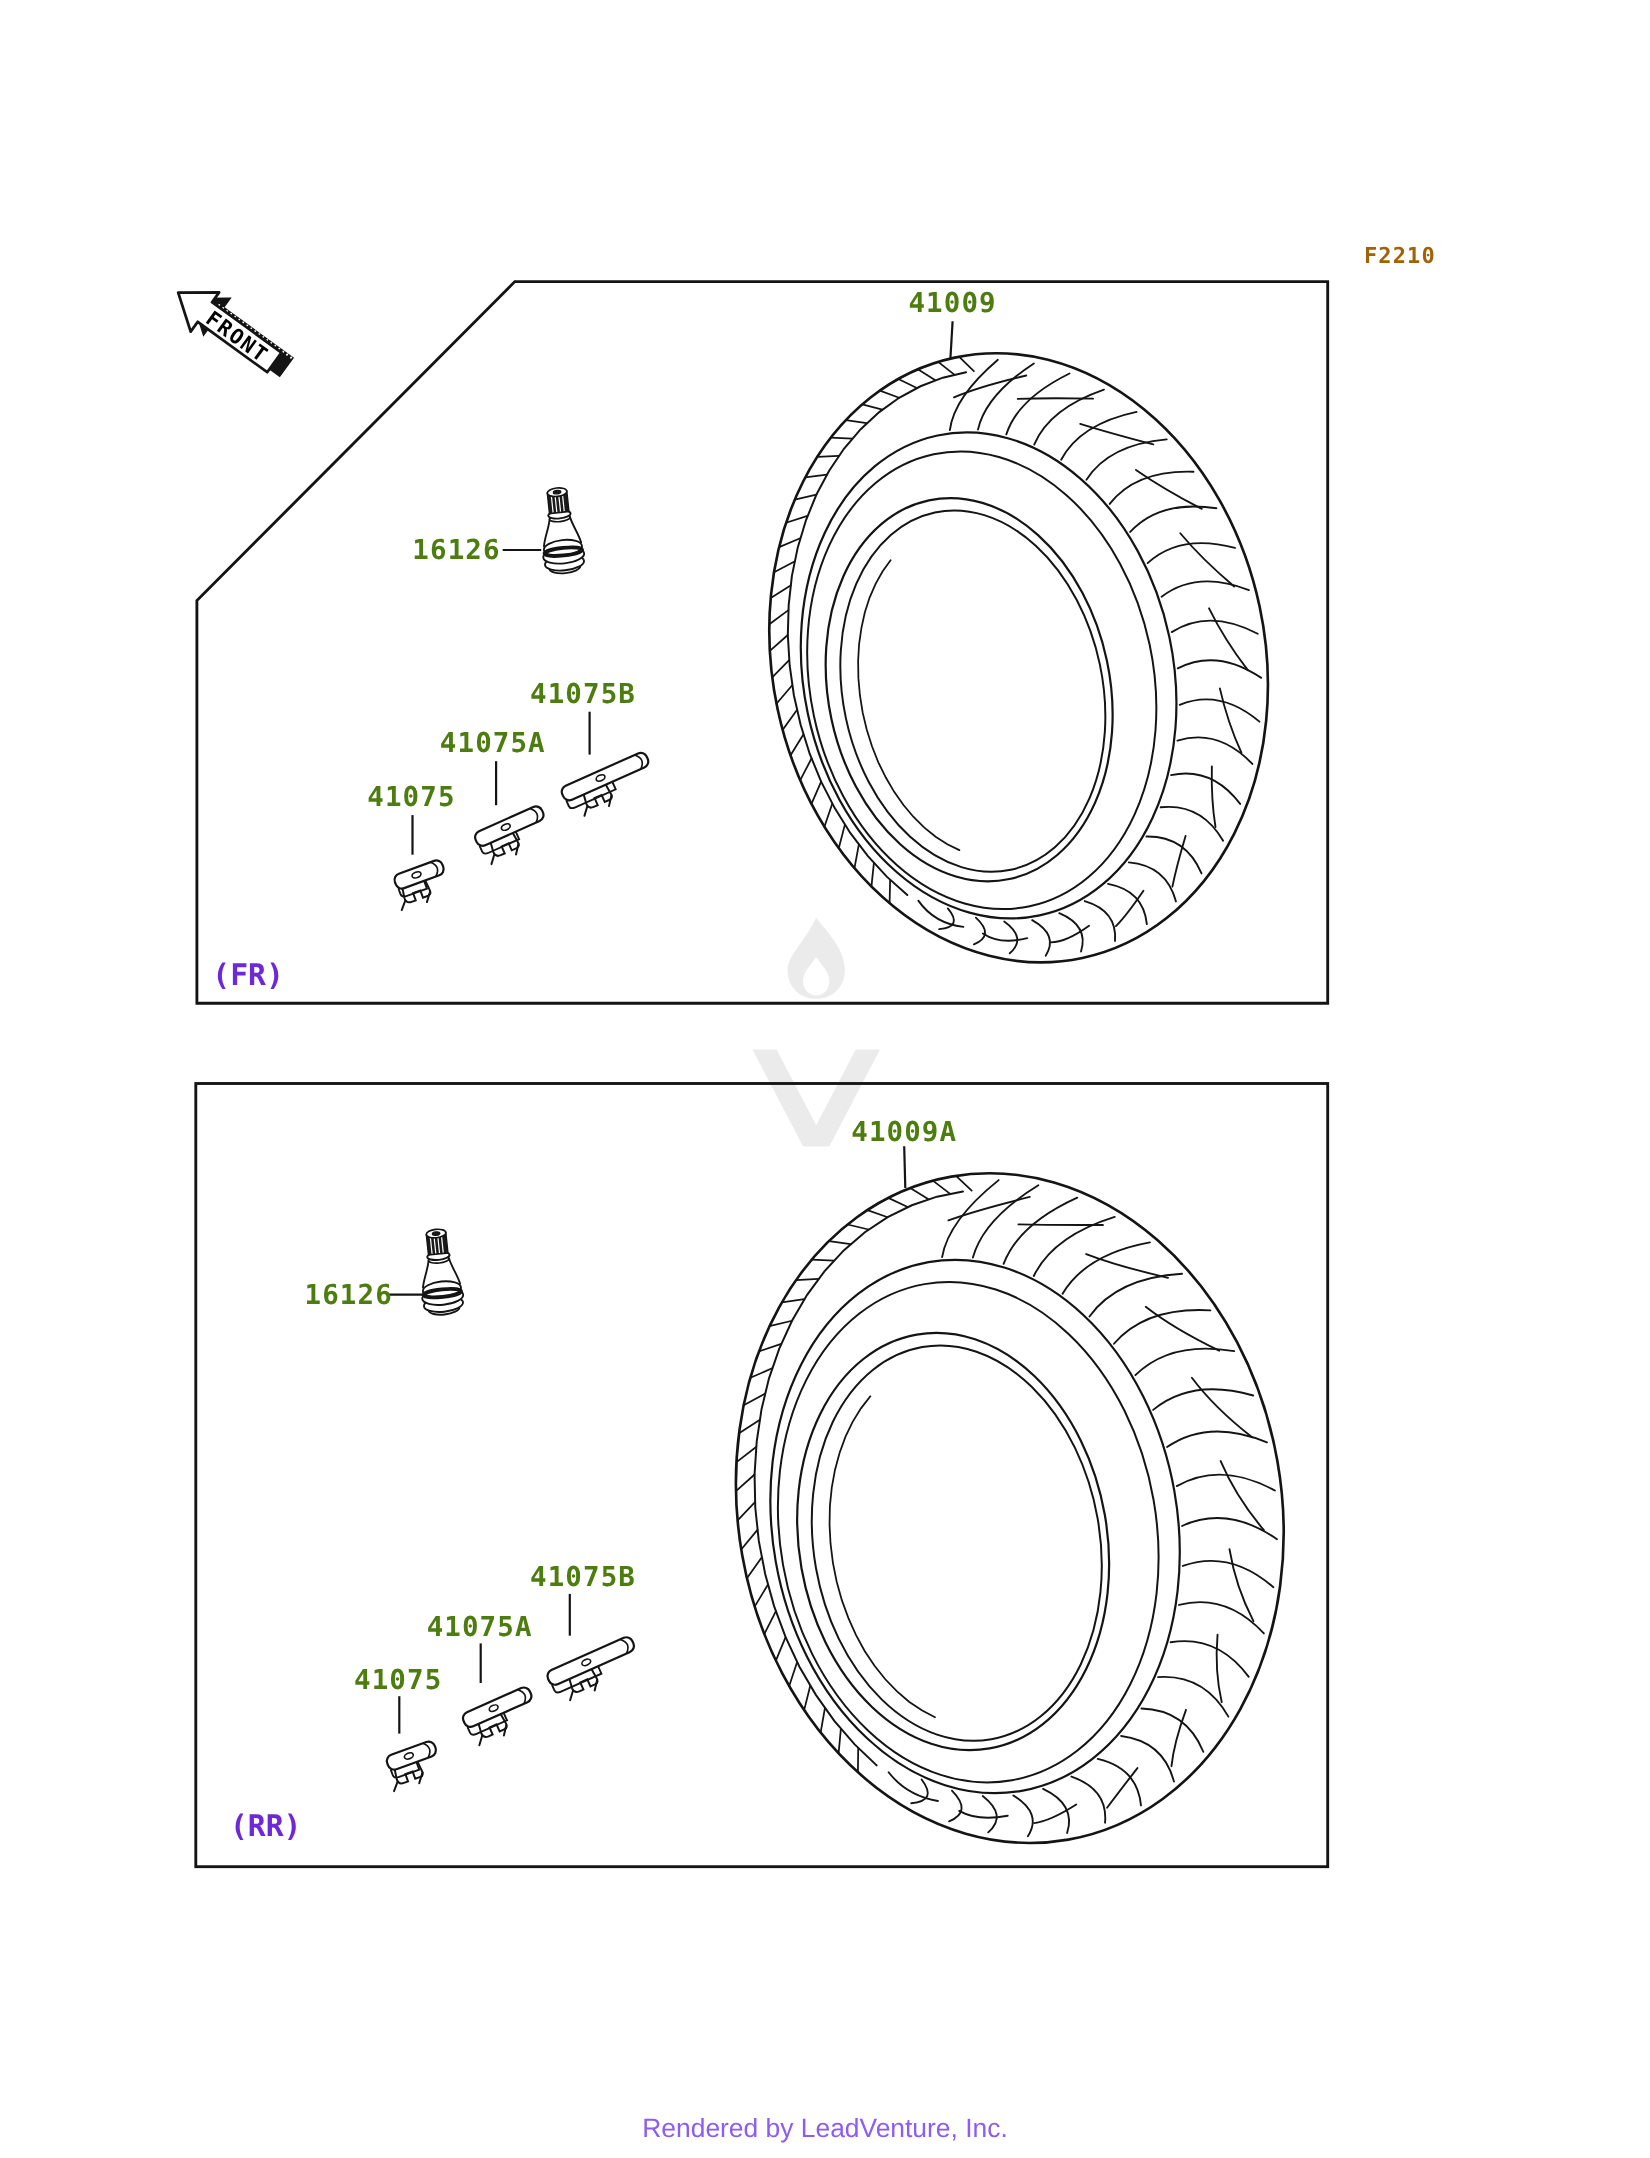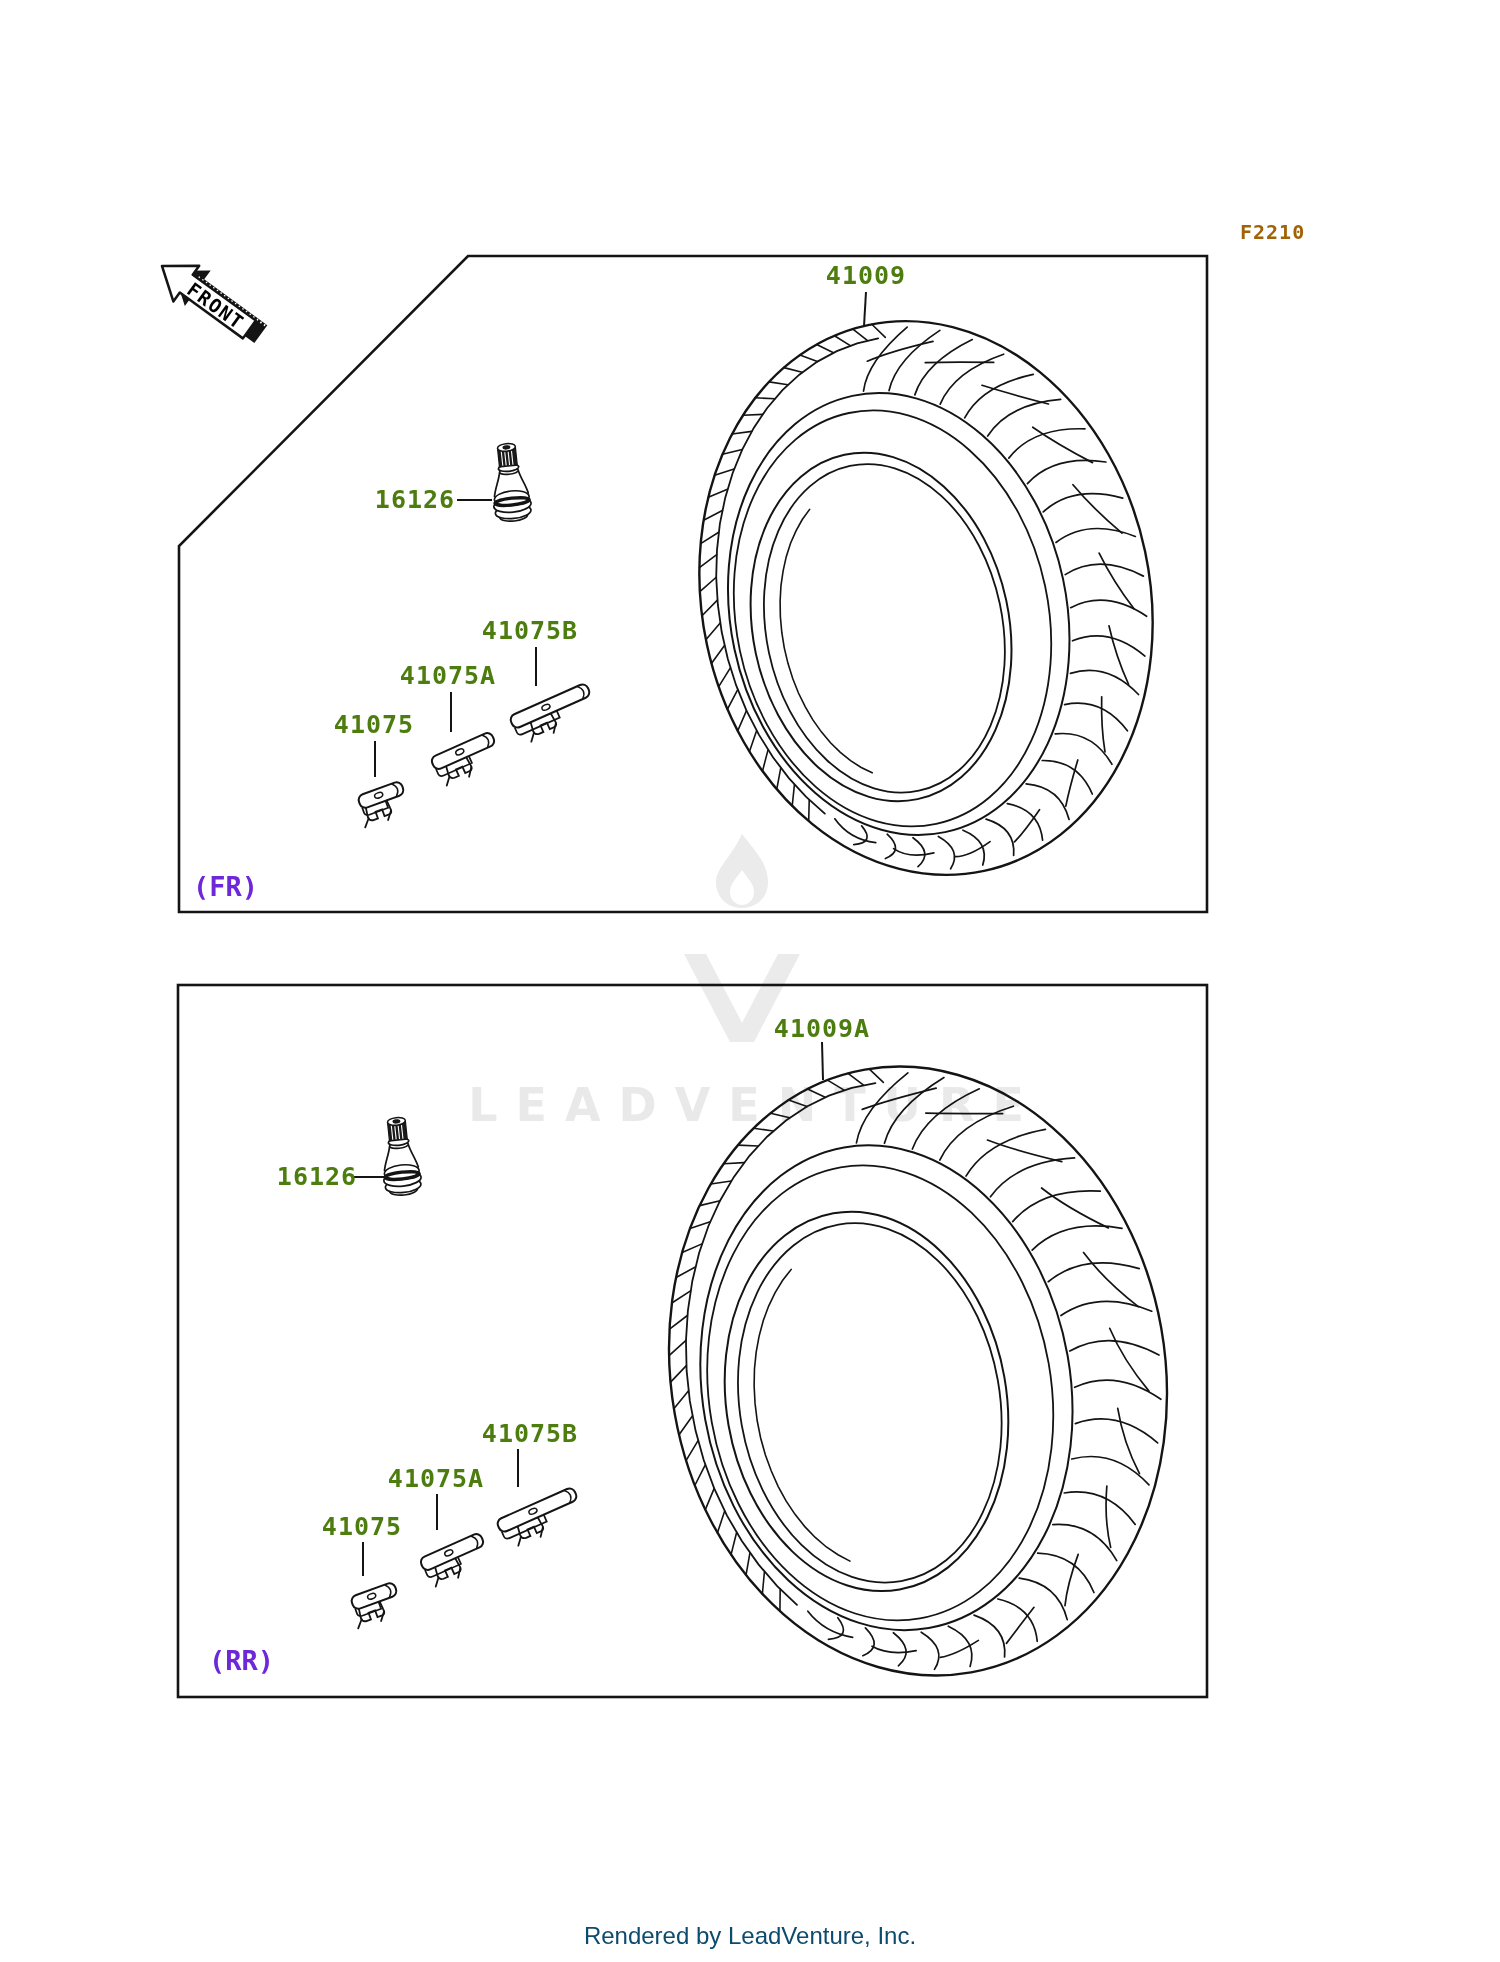--- a/index.html
+++ b/index.html
@@ -6,28 +6,27 @@
   .page{position:relative;width:1500px;height:1962px;background:#fff;overflow:hidden;
         font-family:"DejaVu Sans Mono",monospace}
   .art{position:absolute;left:0;top:0;z-index:2}
   .wm-text{position:absolute;z-index:1;transform:translateX(-50%);
            font:bold 46px "DejaVu Sans",sans-serif;letter-spacing:18px;color:#e9e9e9;white-space:nowrap}
   .plabel{position:absolute;z-index:3;transform:translateX(-50%);
           font:bold 25px "DejaVu Sans Mono",monospace;letter-spacing:1px;color:#4d7c0f;white-space:nowrap}
   .pcap{position:absolute;z-index:3;font:bold 27px "DejaVu Sans Mono",monospace;color:#6d28d9}
   .dcode{position:absolute;z-index:3;font:bold 20px "DejaVu Sans Mono",monospace;letter-spacing:1px;color:#a16207}
   .footer{position:absolute;z-index:3;transform:translateX(-50%);
-          font:24px "Liberation Sans",sans-serif;color:#0c4a6e;white-space:nowrap}
+          font:24px "Liberation Sans",sans-serif;color:#8b5cf6;white-space:nowrap}
 </style>
 </head>
 <body>
 
 <div class="page">
 
-  <div class="wm-text" style="left:755px;top:1078px">LEADVENTURE</div>
 
   <svg class="art" width="1500" height="1962" viewBox="0 0 1500 1962">
 
     <g transform="translate(742,892)">
       <path d="M0,-58 C14,-40 26,-28 26,-10 C26,6 14,16 0,16 C-14,16 -26,6 -26,-10 C-26,-24 -10,-36 0,-58 Z" fill="#ebebeb"></path>
       <path d="M0,-22 C7,-12 12,-8 12,0 C12,8 6,13 0,13 C-6,13 -12,8 -12,0 C-12,-8 -7,-12 0,-22 Z" fill="#ffffff"></path>
       <g transform="translate(0,62)">
         <polygon points="-58,0 -36,0 10,88 -12,88" fill="#ebebeb"></polygon>
         <polygon points="36,0 58,0 12,88 -10,88" fill="#ebebeb"></polygon>
         <polygon points="-17,0 17,0 0,36" fill="#ffffff"></polygon>

